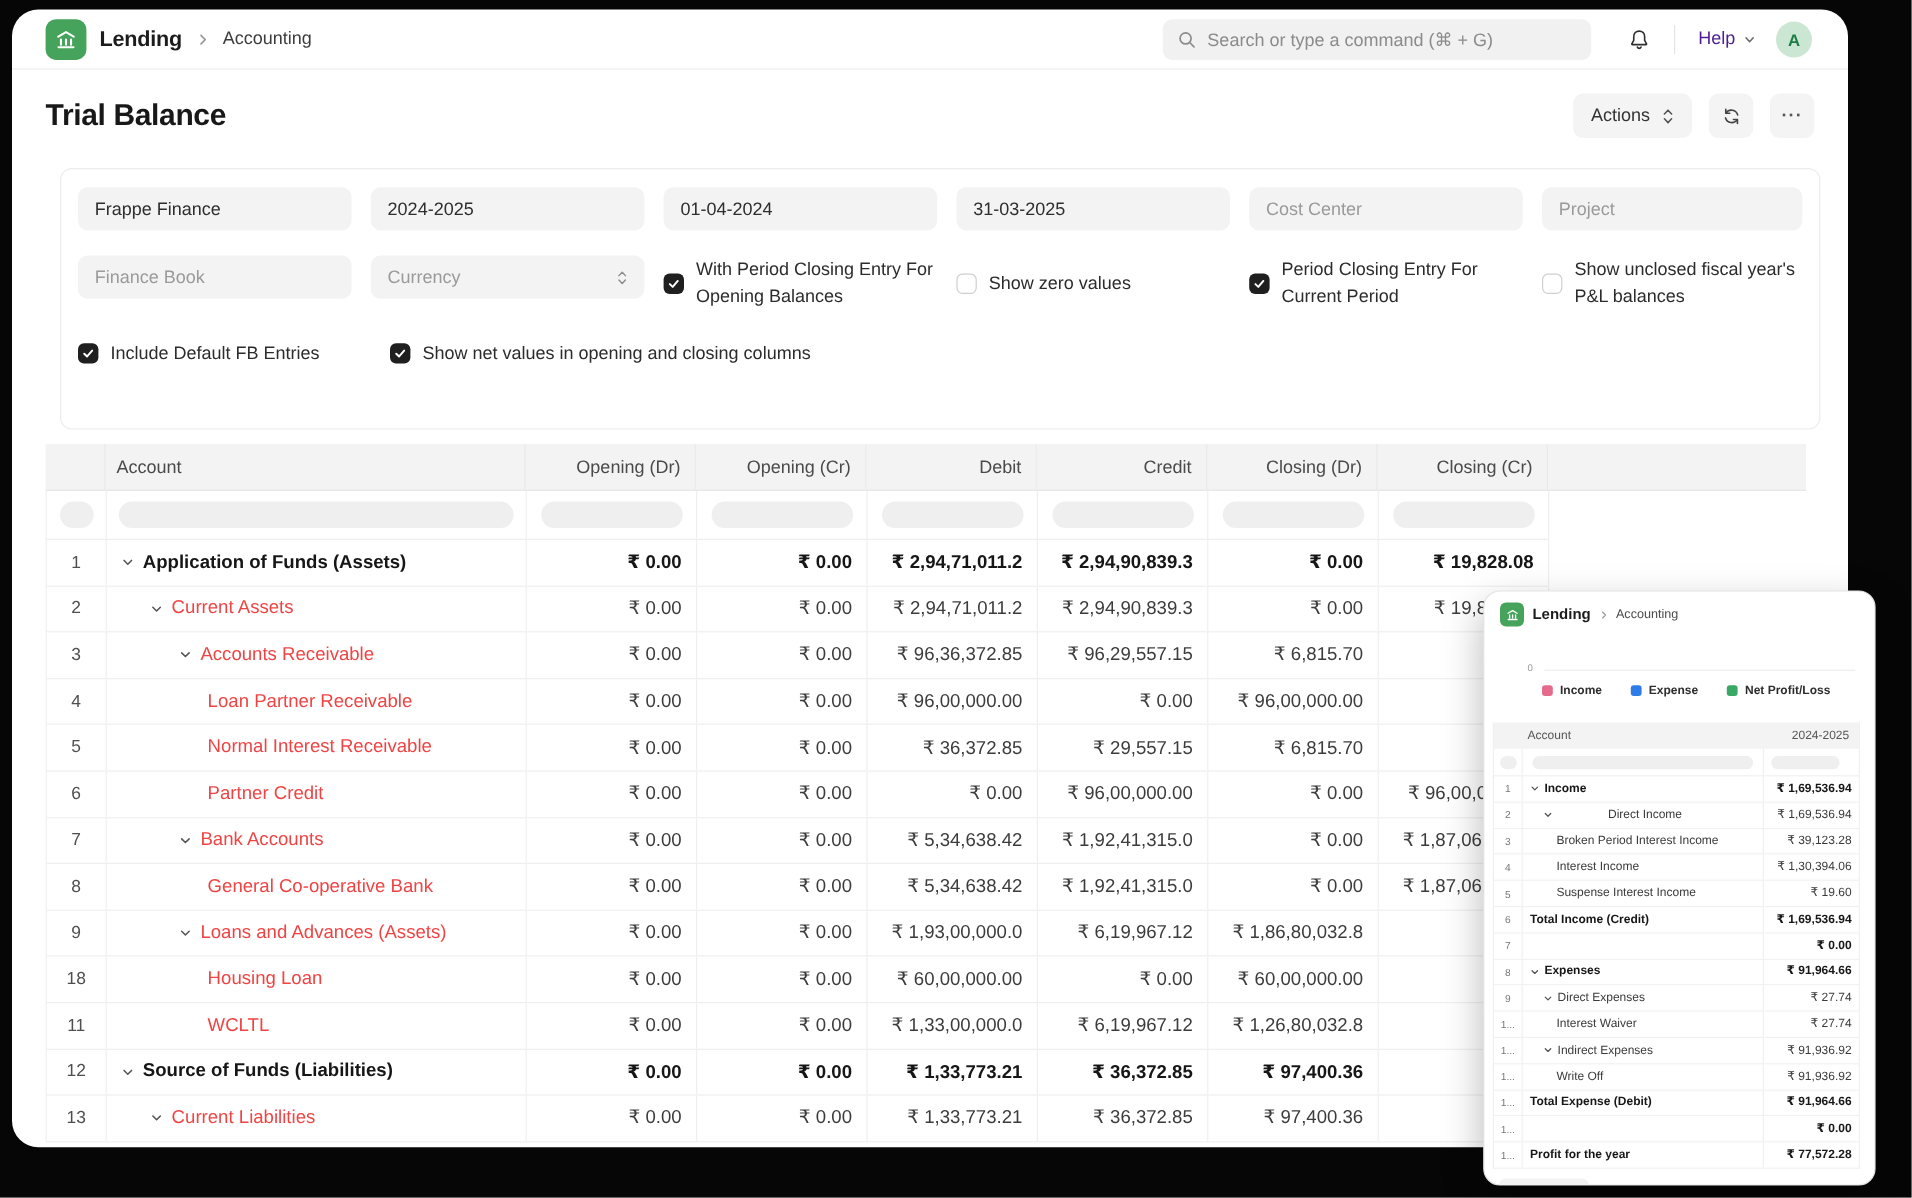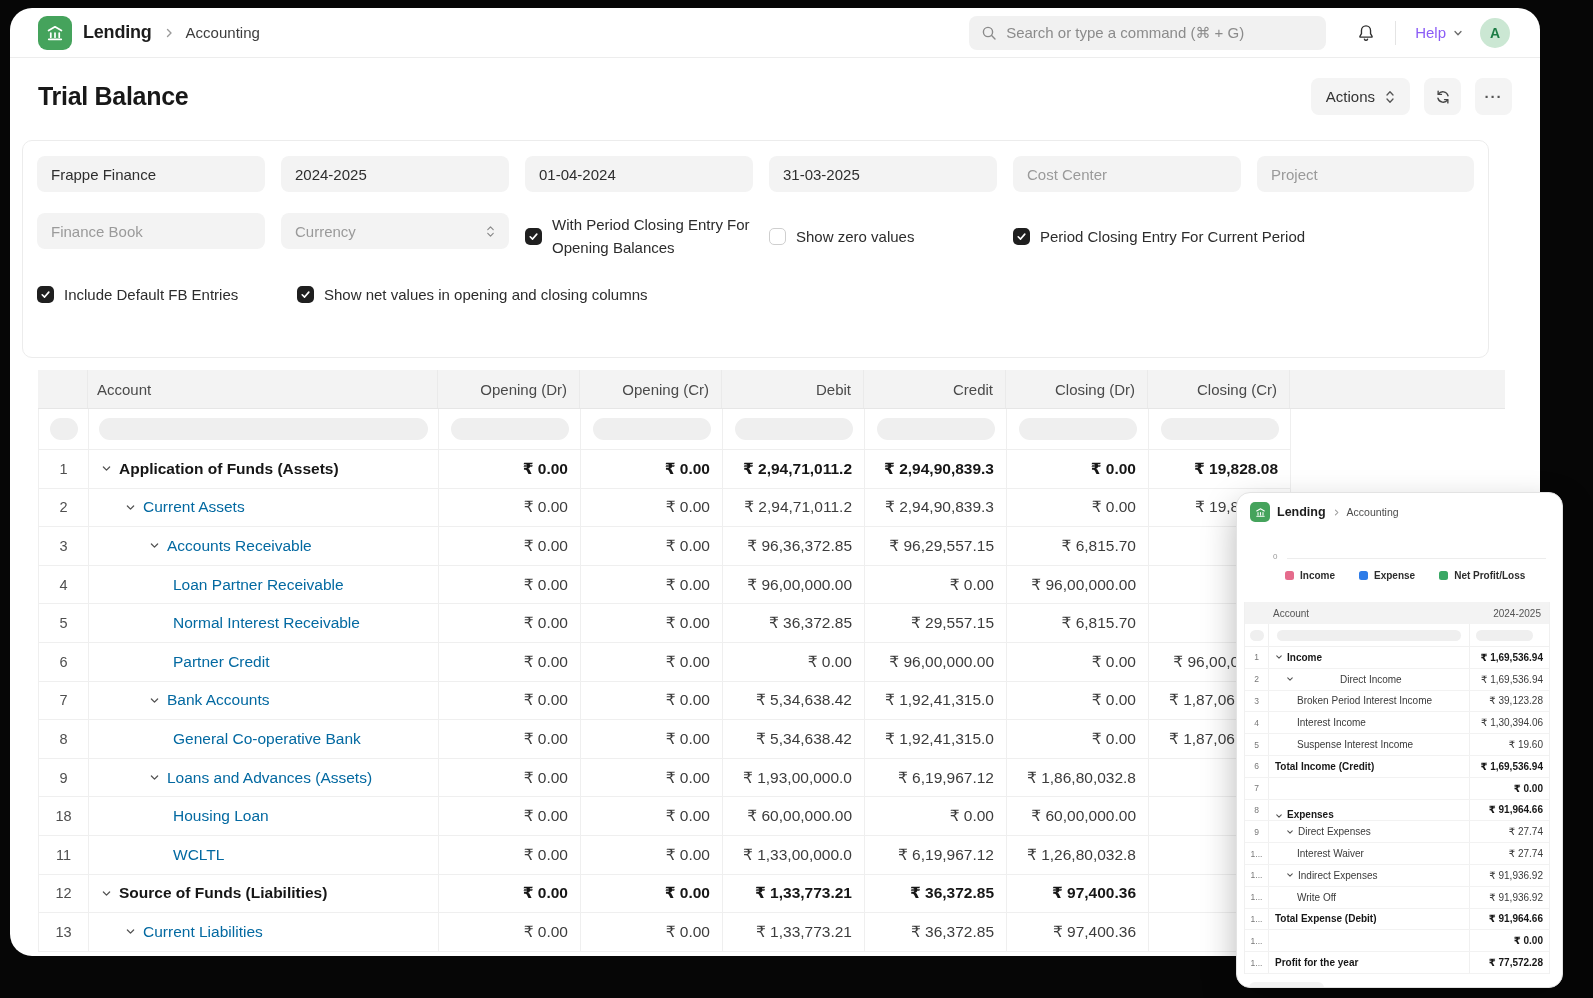--- a/index.html
+++ b/index.html
@@ -17,31 +17,31 @@
   
   .navbar{height:50px;border-bottom:1px solid #ededed;display:flex;align-items:center;padding:0 30px 0 28px;box-sizing:border-box;}
   .brand-icon{width:34px;height:34px;border-radius:9px;background:#45a35c;display:flex;align-items:center;justify-content:center;flex:none;}
   .brand-name{font-size:18px;font-weight:700;color:#1c1c1c;margin-left:11px;letter-spacing:-.2px;}
   .crumb-sep{margin:0 12px;display:flex;align-items:center;}
   .crumb{font-size:15px;color:#3d3d3d;}
   .search{margin-left:auto;width:357px;height:34px;background:#f1f1f1;border-radius:8px;display:flex;align-items:center;padding:0 12px;box-sizing:border-box;gap:9px;}
   .search-text{font-size:15px;color:#8b8b8b;white-space:nowrap;}
   .bell{margin-left:30px;display:flex;align-items:center;}
   .nav-div{width:1px;height:24px;background:#e4e4e4;margin:0 19px;}
-  .help{display:flex;align-items:center;gap:7px;font-size:15px;color:#8b5cf6;}
+  .help{display:flex;align-items:center;gap:7px;font-size:15px;color:#4c1d95;}
   .avatar{width:30px;height:30px;border-radius:50%;background:#cbe7d3;color:#1d7d46;font-size:14px;font-weight:600;display:flex;align-items:center;justify-content:center;margin-left:17px;}
   
   .page-title{position:absolute;left:28px;top:74px;font-size:25px;font-weight:700;color:#181818;letter-spacing:-.3px;}
   .head-actions{position:absolute;right:28px;top:70px;display:flex;gap:14px;align-items:center;}
   .btn{height:37px;border-radius:8px;background:#f4f4f4;display:flex;align-items:center;justify-content:center;font-size:15px;color:#333;}
   .btn.actions{padding:0 15px;gap:10px;}
   .btn.square{width:37px;}
   .more-dots{font-size:15px;color:#555;font-weight:700;letter-spacing:1px;}
   
-  .filter-card{position:absolute;left:12px;top:132px;width:1467px;height:218px;border:1px solid #ececec;border-radius:10px;box-sizing:border-box;padding:15px 14px 0 14px;}
+  .filter-card{position:absolute;left:40px;top:132px;width:1467px;height:218px;border:1px solid #ececec;border-radius:10px;box-sizing:border-box;padding:15px 14px 0 14px;}
   .frow{display:flex;gap:16px;}
   .frow1 .finput{width:228px;flex:none;}
   .frow1 .finput:last-child{flex:1;}
   .finput{height:36px;border-radius:8px;background:#f3f3f3;display:flex;align-items:center;padding:0 14px;box-sizing:border-box;font-size:15px;color:#2e2e2e;}
   .finput.ph{color:#9a9a9a;}
   .finput.select{justify-content:space-between;}
   .frow2{margin-top:21px;}
   .frow2 > *{width:228px;flex:none;}
   .frow2 > *:last-child{flex:1;}
   .cbitem{display:flex;align-items:center;gap:10px;cursor:default;}
@@ -65,21 +65,21 @@
   .filterrow{display:flex;height:40px;width:1252px;border-bottom:1px solid #eeeeee;border-left:1px solid #efefef;box-sizing:content-box;}
   .fcell{display:flex;align-items:center;box-sizing:border-box;border-right:1px solid #efefef;}
   .fpill{height:22px;border-radius:11px;background:#efefef;}
   .fcell.idx .fpill{width:28px;margin:0 auto;}
   .fcell.acc .fpill{flex:1;margin:0 10px;}
   .fcell.num .fpill{width:118px;margin:0 auto;}
   .tbody{width:1252px;border-left:1px solid #efefef;box-sizing:content-box;}
   .trow{display:flex;height:38.6px;border-bottom:1px solid #efefef;box-sizing:border-box;}
   .c{display:flex;align-items:center;box-sizing:border-box;border-right:1px solid #efefef;}
   .c.idx{justify-content:center;font-size:14.5px;color:#4f4f4f;}
-  .c.accc{font-size:15.5px;color:#0369a1;}
+  .c.accc{font-size:15.5px;color:#ef4444;}
   .c.numc{justify-content:flex-end;padding-right:12px;font-size:15.5px;color:#3c3c3c;white-space:nowrap;overflow:hidden;}
   .trow.bold .accc,.trow.bold .numc{font-weight:700;color:#161616;}
   .chev{display:inline-flex;margin-right:7px;flex:none;}
   
   .card{
     position:absolute;left:1236px;top:492px;width:327px;height:496px;
     background:#fff;border:1px solid #e3e3e3;border-radius:14px;
     box-shadow:0 14px 34px rgba(0,0,0,.28);box-sizing:border-box;overflow:hidden;z-index:10;
   }
   .card-head{display:flex;align-items:center;padding:9px 13px 6px 13px;}
@@ -224,20 +224,24 @@
           <span class="cblabel">Show zero values</span>
         </label>
         <label class="cbitem">
           <span class="cbox on">
             <svg width="11" height="11" viewBox="0 0 12 12">
               <path d="M2.4 6.3 L5 8.8 L9.6 3.4" fill="none" stroke="#fff" stroke-width="1.8" stroke-linecap="round" stroke-linejoin="round"></path>
             </svg>
           </span>
           <span class="cblabel">Period Closing Entry For Current Period</span>
         </label>
+        <label class="cbitem">
+          <span class="cbox off"></span>
+          <span class="cblabel">Show unclosed fiscal year's P&amp;L balances</span>
+        </label>
       </div>
     <div class="frow frow3">
         <label class="cbitem">
           <span class="cbox on">
             <svg width="11" height="11" viewBox="0 0 12 12">
               <path d="M2.4 6.3 L5 8.8 L9.6 3.4" fill="none" stroke="#fff" stroke-width="1.8" stroke-linecap="round" stroke-linejoin="round"></path>
             </svg>
           </span>
           <span class="cblabel">Include Default FB Entries</span>
         </label>
@@ -594,21 +598,21 @@
         </div>
         <div class="mrow boldval">
           <div class="mcol-idx">7</div>
           <div class="mcol-acc" style="padding-left: 6px;">
             <span></span>
           </div>
           <div class="mcol-val">₹ 0.00</div>
         </div>
         <div class="mrow bold">
           <div class="mcol-idx">8</div>
-          <div class="mcol-acc" style="padding-left: 6px; align-items: flex-end;">
+          <div class="mcol-acc" style="padding-left: 6px;">
             <span class="mchev">
               <svg width="8" height="8" viewBox="0 0 12 12">
                 <path d="M2.6 4.4 L6 7.8 L9.4 4.4" fill="none" stroke="#545454" stroke-width="1.6" stroke-linecap="round" stroke-linejoin="round"></path>
               </svg>
             </span>
             <span>Expenses</span>
           </div>
           <div class="mcol-val">₹ 91,964.66</div>
         </div>
         <div class="mrow">

